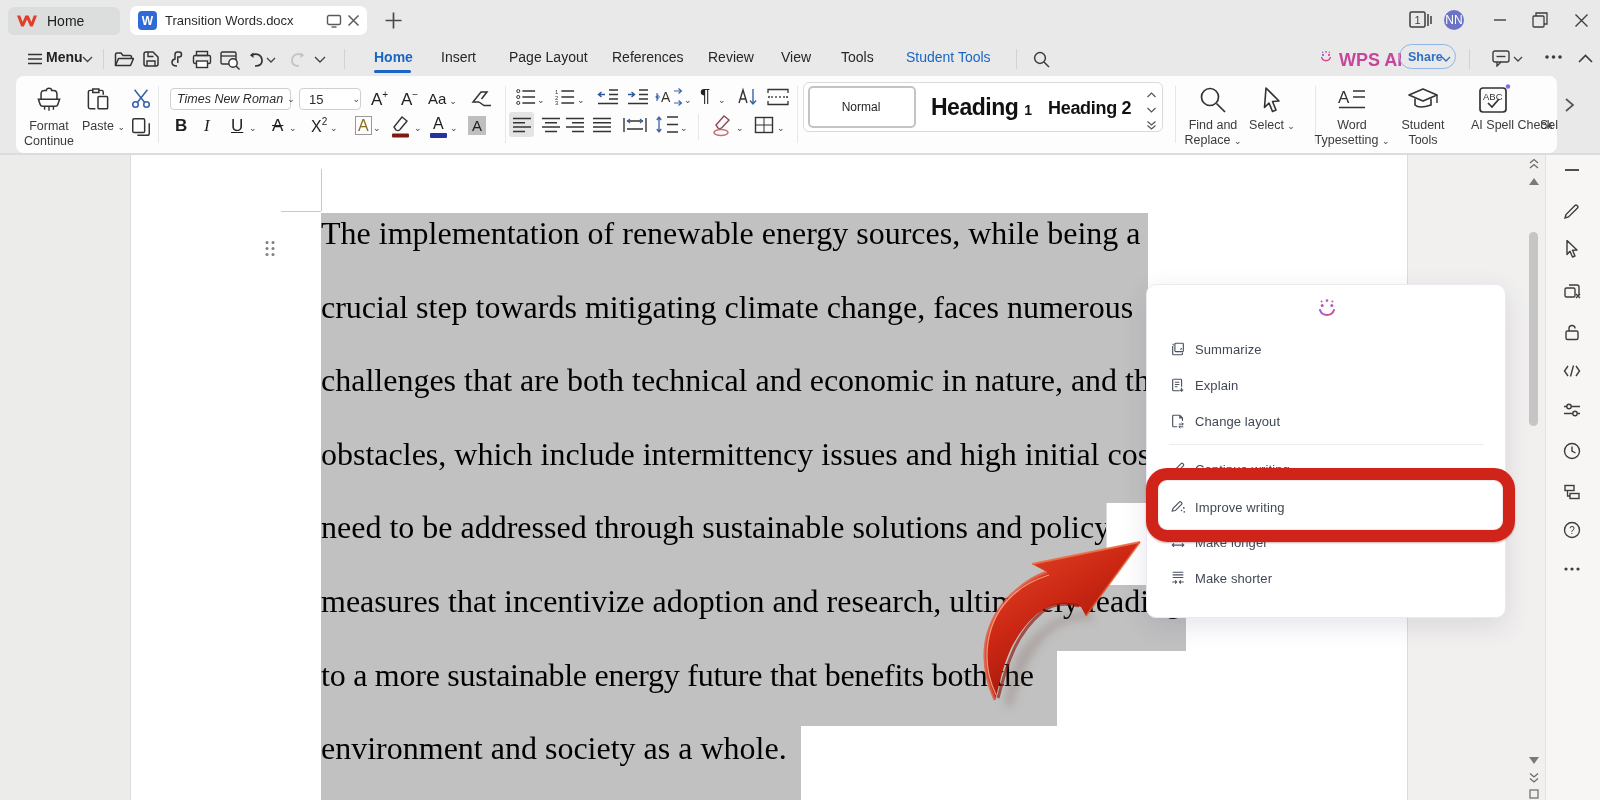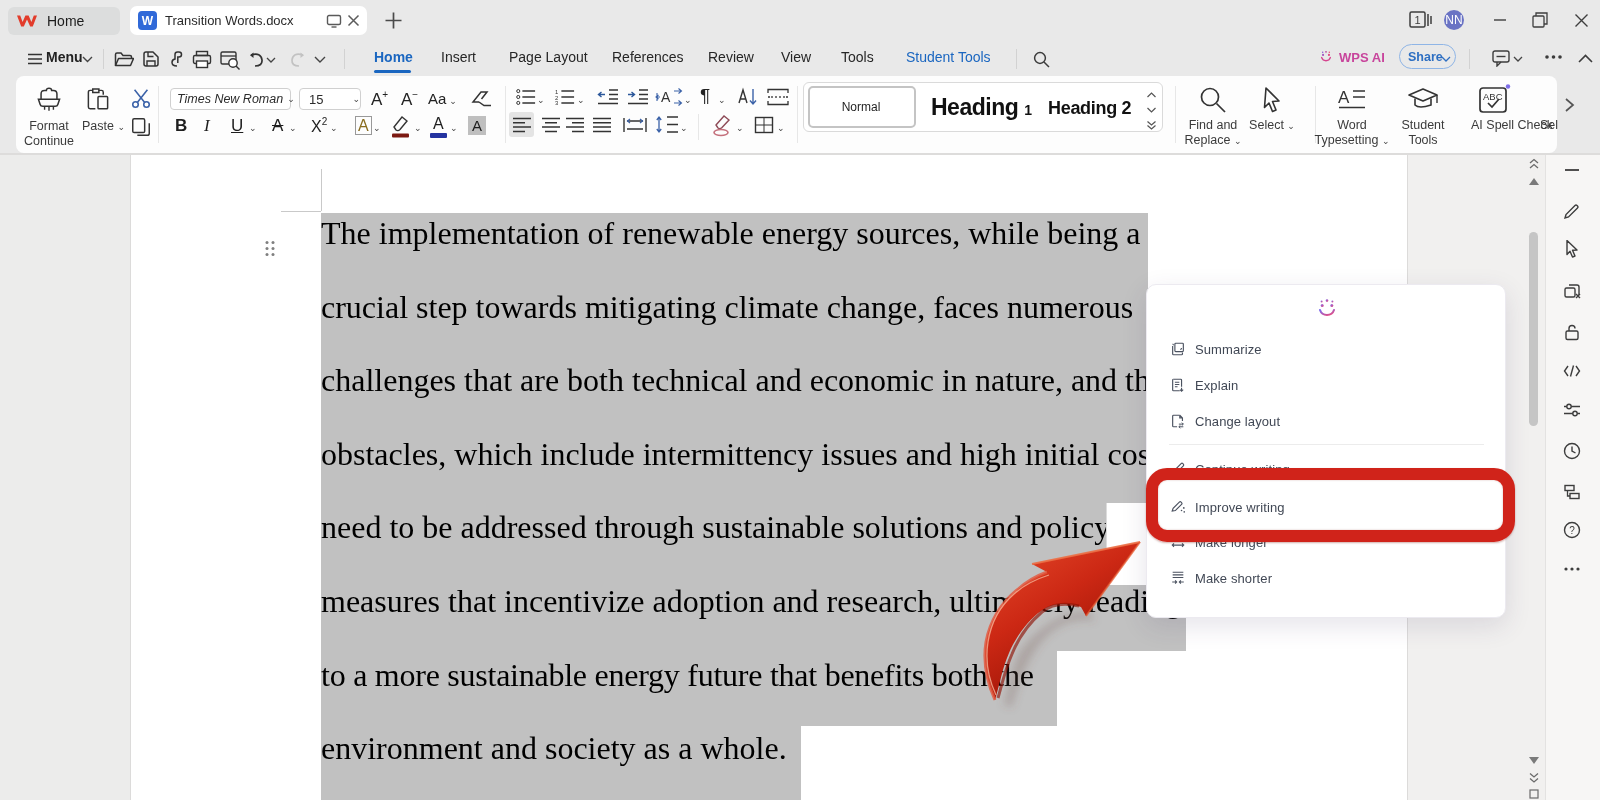--- a/index.html
+++ b/index.html
@@ -144,21 +144,21 @@
     <path d="M11 11 L16 16" stroke="#3c3c3c" stroke-width="1.5"></path>
   </svg>
   <svg width="16" height="16" viewBox="0 0 26 26" style="position:absolute;left:1310px;top:8px">
     <path d="M6 14 A7.4 7.4 0 0 0 20 14" fill="none" stroke="#d6458f" stroke-width="2.4" stroke-linecap="round"></path>
     <circle cx="8.2" cy="9.6" r="1.7" fill="#a050c0"></circle>
       <circle cx="17.8" cy="9.6" r="1.7" fill="#e0447c"></circle>
     <circle cx="13" cy="4.6" r="1.5" fill="#c04ba0"></circle>
       <circle cx="7.6" cy="5.2" r="1.2" fill="#8f55d8"></circle>
       <circle cx="18.4" cy="5.2" r="1.2" fill="#e8506e"></circle>
   </svg>
-  <div class="mtab" style="left:1331px;top:9px;color:#c8459c;font-weight:bold;font-size:13px;">WPS AI</div>
+  <div class="mtab" style="left:1331px;top:9px;color:#c8459c;font-weight:bold;font-size:18px;">WPS AI</div>
   <div class="abs" style="left:1391px;top:3px;width:57px;height:25px;border:1.4px solid #8fb5e6;border-radius:14px;"></div>
   <div class="mtab" style="left:1400px;top:9px;color:#2e6fc2;font-weight:bold;font-size:12.5px;">Share</div>
   <svg width="10" height="6" viewBox="0 0 10 6" style="position:absolute;left:1433px;top:15px">
       <path d="M1 1 L5 5 L9 1" fill="none" stroke="#2e6fc2" stroke-width="1.3"></path>
     </svg>
   <div class="sep-v" style="left:1461px;top:8px;height:20px;"></div>
   <svg width="18" height="17" viewBox="0 0 18 17" style="position:absolute;left:1484px;top:9px">
     <rect x="1" y="1" width="16" height="11" rx="2" fill="none" stroke="#3c3c3c" stroke-width="1.4"></rect>
     <path d="M5 12 L5 16 L9 12" fill="none" stroke="#3c3c3c" stroke-width="1.4"></path>
     <path d="M4.5 6.5 L13.5 6.5" stroke="#3c3c3c" stroke-width="1.4"></path>

